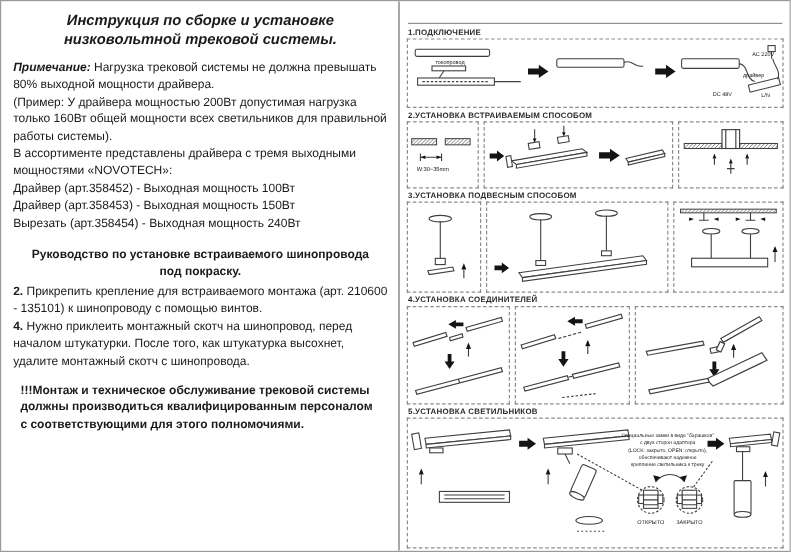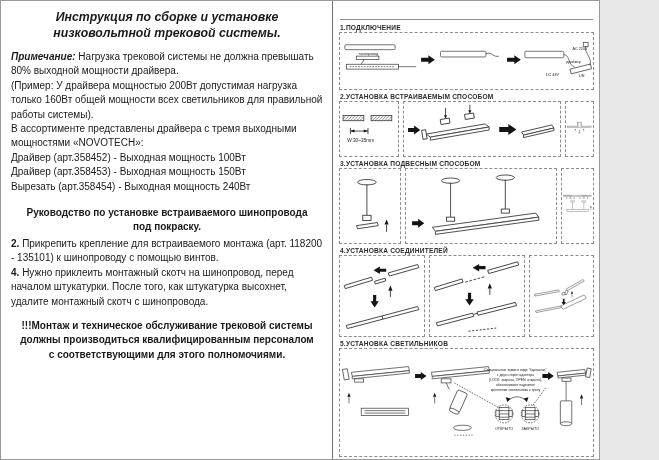--- a/index.html
+++ b/index.html
@@ -1,28 +1,28 @@
 <!DOCTYPE html>
 <html><head>
 <meta charset="utf-8">
 <style>
   html,body{margin:0;padding:0;background:#e8e8e8;}
   .page{
-    position:relative; width:600px; height:460px; box-sizing:border-box;
+    position:relative; width:659px; height:460px; box-sizing:border-box;
     background:#fff; border:1px solid #9a9a9a; display:flex;
     font-family:"Liberation Sans", sans-serif; color:#1a1a1a; overflow:hidden;
   }
   
   .left-col{width:331px; box-sizing:border-box; padding:6px 9px 0 10px; font-size:10px; line-height:14.4px;}
   .doc-title{font-weight:bold; font-style:italic; text-align:center; font-size:12.3px; line-height:16px; margin:2px 4px 9px 4px;}
   .left-col p{margin:0;}
   .note-label{font-weight:bold; font-style:italic;}
   .guide-title{font-weight:bold; text-align:center; margin:12px 6px 2px 6px !important;}
   .step b{font-weight:bold;}
-  .warning{font-weight:bold; text-align:center; margin-top:10px !important; padding:0 6px;}
+  .warning{font-weight:bold; text-align:left; margin-top:10px !important; padding:0 6px;}
   
   .divider{width:1px; background:#6f6f6f; height:100%;}
   
   .right-col{flex:1; box-sizing:border-box; padding:3px 5px 2px 6px; display:flex; flex-direction:column;}
   .top-rule{height:1px; background:#8f8f8f; margin:15px 1px 1px 1px;}
   .sec-header{font-size:6.6px; letter-spacing:.2px; color:#2c2c2c; margin:3px 0 1px 1px; font-weight:bold;}
   .sec-row{display:flex; gap:4px;}
   .dbox{border:1px dashed #8c8c8c; box-sizing:border-box; background:#fff; position:relative;}
   .dbox svg{display:block; width:100%; height:100%;}
   
@@ -47,21 +47,21 @@
     <p>(Пример: У драйвера мощностью 200Вт допустимая нагрузка только 160Вт общей мощности всех светильников для правильной работы системы).</p>
 
     <p>В ассортименте представлены драйвера с тремя выходными мощностями «NOVOTECH»:</p>
 
     <p class="driver-line">Драйвер (арт.358452) - Выходная мощность 100Вт</p>
     <p class="driver-line">Драйвер (арт.358453) - Выходная мощность 150Вт</p>
     <p class="driver-line">Вырезать (арт.358454) - Выходная мощность 240Вт</p>
 
     <p class="guide-title">Руководство по установке встраиваемого шинопровода под покраску.</p>
 
-    <p class="step"><b>2.</b> <span>Прикрепить крепление для встраиваемого монтажа (арт. 118200 - 135101) к шинопроводу с помощью винтов.</span></p>
+    <p class="step"><b>2.</b> <span>Прикрепить крепление для встраиваемого монтажа (арт. 210600 - 135101) к шинопроводу с помощью винтов.</span></p>
     <p class="step"><b>4.</b> <span>Нужно приклеить монтажный скотч на шинопровод, перед началом штукатурки. После того, как штукатурка высохнет, удалите монтажный скотч с шинопровода.</span></p>
 
     <p class="warning">!!!Монтаж и техническое обслуживание трековой системы должны производиться квалифицированным персоналом с соответствующими для этого полномочиями.</p>
   </div>
 
   <div class="divider"></div>
 
   <div class="right-col">
     <div class="top-rule"></div>
 

